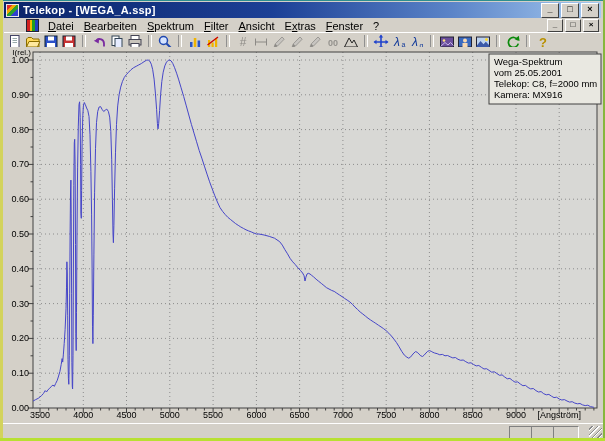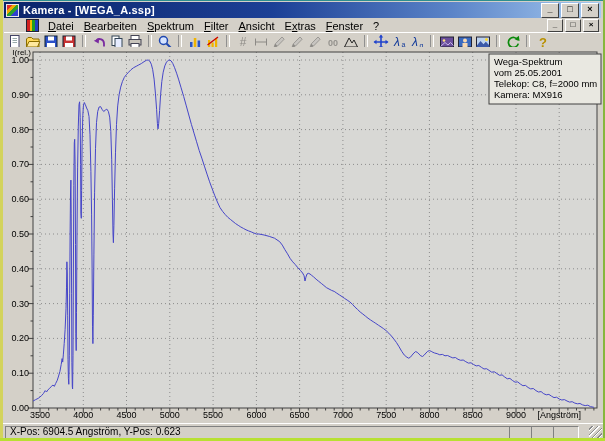--- a/index.html
+++ b/index.html
@@ -60,21 +60,21 @@
 <body>
 
 <div id="screen">
   <div class="edge edge-top"></div>
   <div class="edge edge-left"></div>
   <div class="edge edge-right"></div>
   <div class="edge edge-bottom"></div>
 
   <div class="titlebar">
     <span class="appicon"></span>
-    <span class="title-text">Kamera - [WEGA_A.ssp]</span>
+    <span class="title-text">Telekop - [WEGA_A.ssp]</span>
     <span class="winbtns">
       <span class="wbtn">_</span>
       <span class="wbtn">□</span>
       <span class="wbtn">×</span>
     </span>
   </div>
 
   <div class="menubar">
     <span class="docicon"></span>
     <span id="menu-items"><span class="mitem"><u>D</u>atei</span><span class="mitem"><u>B</u>earbeiten</span><span class="mitem"><u>S</u>pektrum</span><span class="mitem"><u>F</u>ilter</span><span class="mitem"><u>A</u>nsicht</span><span class="mitem">E<u>x</u>tras</span><span class="mitem"><u>F</u>enster</span><span class="mitem">?</span></span>
@@ -292,19 +292,18 @@
           <rect x="486" y="7" width="112" height="50" fill="#e9e8e1" stroke="#404040"></rect>
           <text x="491" y="18" font-size="9.5">Wega-Spektrum</text>
           <text x="491" y="29" font-size="9.5">vom 25.05.2001</text>
           <text x="491" y="40" font-size="9.5">Telekop: C8, f=2000 mm</text>
           <text x="491" y="51" font-size="9.5">Kamera: MX916</text>
         </g>
       </svg>
     </div>
 
   <div class="statusbar">
-    <div class="spanel sp-main">X-Pos: 6904.5 Angström, Y-Pos: 0.623</div>
     <div class="spanel sp-1"></div>
     <div class="spanel sp-2"></div>
     <div class="spanel sp-3"></div>
     <div class="grip"></div>
   </div>
 </div>
 
 </body></html>

